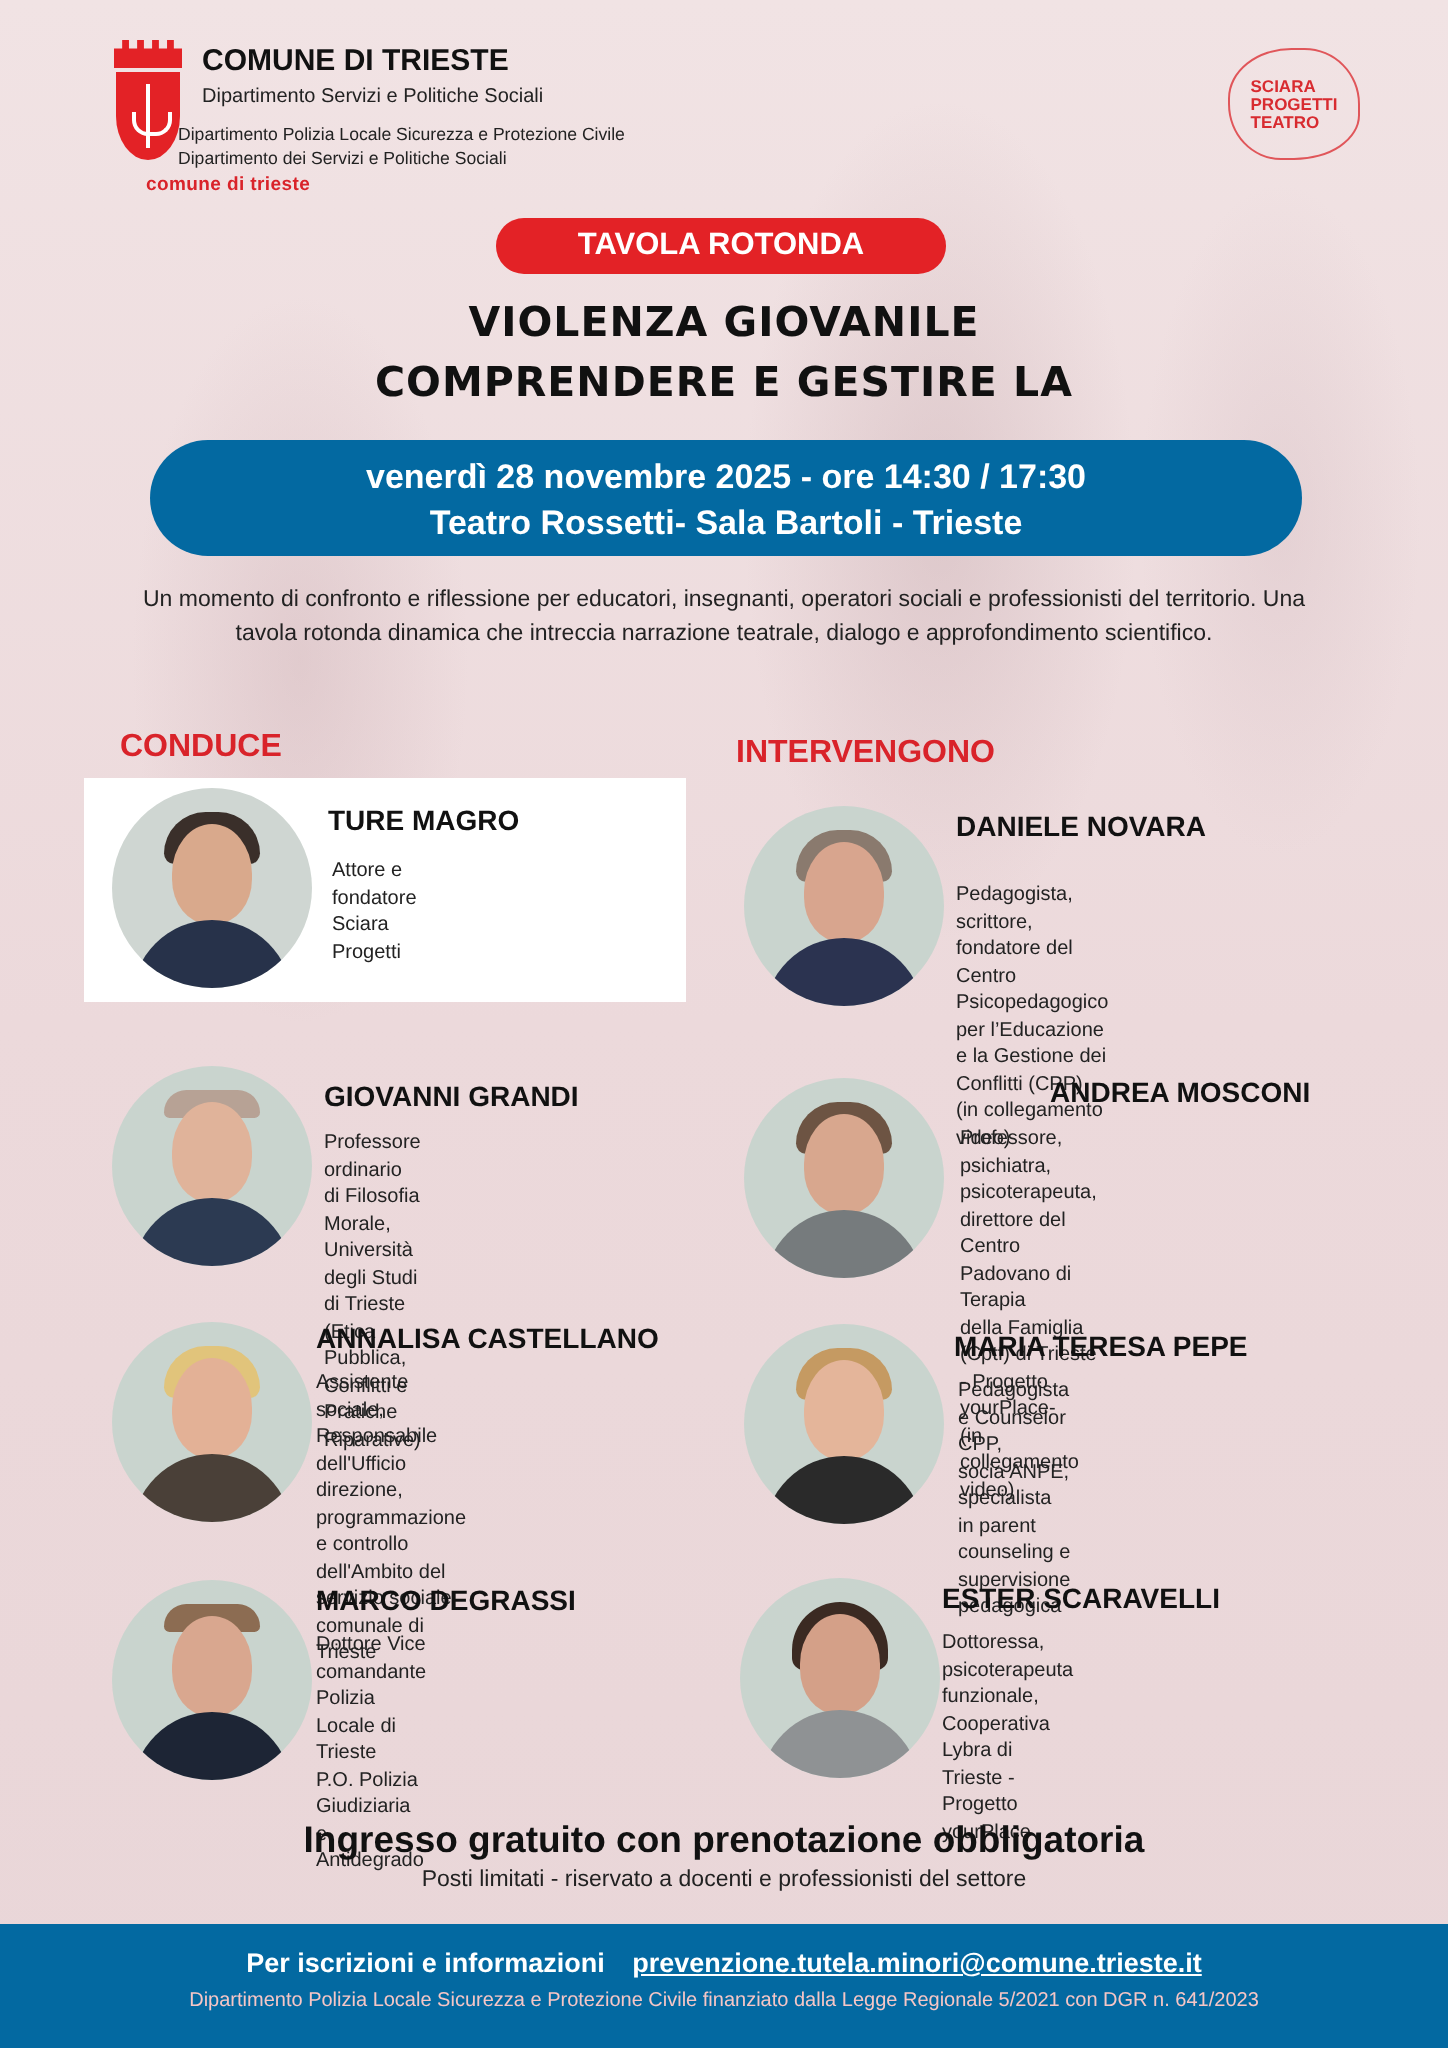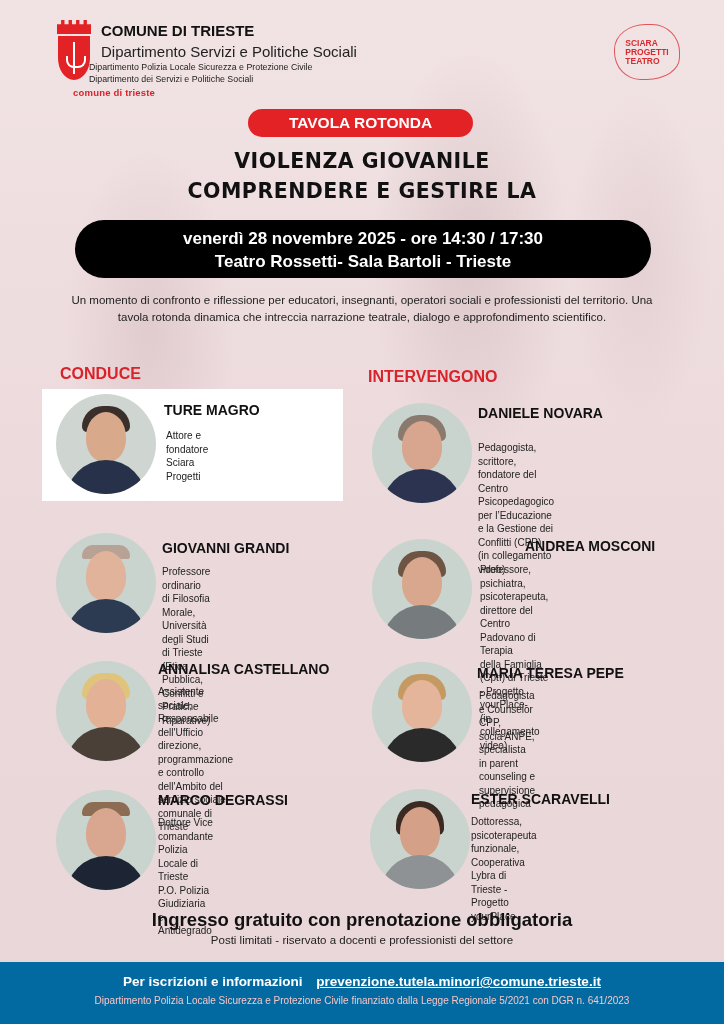--- a/index.html
+++ b/index.html
@@ -24,36 +24,36 @@
   .logo-crest { position: absolute; left: 57px; top: 20px; width: 34px; height: 62px; }
   .crown { width: 34px; height: 14px; background: #e32226; position: relative;
     clip-path: polygon(0 30%, 12% 30%, 12% 0, 22% 0, 22% 30%, 34% 30%, 34% 0, 44% 0, 44% 30%, 56% 30%, 56% 0, 66% 0, 66% 30%, 78% 30%, 78% 0, 88% 0, 88% 30%, 100% 30%, 100% 100%, 0 100%); }
   .shield { width: 32px; height: 44px; margin: 2px 1px 0; background: #e32226;
     border-radius: 0 0 16px 16px / 0 0 22px 22px; position: relative; }
   .shield::after { content: ""; position: absolute; left: 15px; top: 6px; width: 2px; height: 32px; background: #fff; }
   .shield::before { content: ""; position: absolute; left: 8px; top: 20px; width: 16px; height: 10px;
     border: 2px solid #fff; border-top: none; border-radius: 0 0 8px 8px; }
   .crest-label { position: absolute; left: 73px; top: 87px; font-size: 9.5px; color: #d9232a; font-weight: bold; letter-spacing: 0.2px; }
   .h-title { position: absolute; left: 101px; top: 22px; font-size: 15px; font-weight: bold; color: #111; }
-  .h-sub1 { position: absolute; left: 101px; top: 43px; font-size: 15px; color: #222; }
+  .h-sub1 { position: absolute; left: 101px; top: 43px; font-size: 10px; color: #222; }
   .h-sub2 { position: absolute; left: 89px; top: 61px; font-size: 8.8px; color: #222; line-height: 12px; }
 
   .sciara { position: absolute; left: 614px; top: 24px; width: 66px; height: 56px;
     border: 1.5px solid #e0565a; border-radius: 48% 42% 50% 40% / 45% 50% 40% 50%;
     display: flex; align-items: center; justify-content: center; }
   .sciara-text { font-size: 8.5px; font-weight: bold; color: #d82b30; line-height: 9px; text-align: left; }
 
   
   .pill-top { position: absolute; left: 248px; top: 109px; width: 225px; height: 28px;
     background: #e32226; border-radius: 14px; color: #fff; font-weight: bold; font-size: 15.5px;
     display: flex; align-items: center; justify-content: center; }
   .main-title { position: absolute; left: 0; width: 724px; top: 146px; text-align: center;
     font-family: "DejaVu Sans", sans-serif; font-weight: bold; font-size: 20.5px; line-height: 30px; color: #111; letter-spacing: 0.5px; }
   .date-bar { position: absolute; left: 75px; top: 220px; width: 576px; height: 58px;
-    background: #000000; border-radius: 29px; color: #fff; font-weight: bold; font-size: 17px;
+    background: #0369a1; border-radius: 29px; color: #fff; font-weight: bold; font-size: 17px;
     text-align: center; padding-top: 7px; line-height: 23px; }
   .intro { position: absolute; left: 70px; width: 584px; top: 292px; text-align: center;
     font-size: 11.5px; line-height: 17px; color: #222; }
 
   
   .sec-label { position: absolute; font-weight: bold; font-size: 16px; color: #d9232a; }
 
   
   .host-card { position: absolute; left: 42px; top: 389px; width: 301px; height: 112px; background: #fff; }
   .speaker { position: absolute; }

